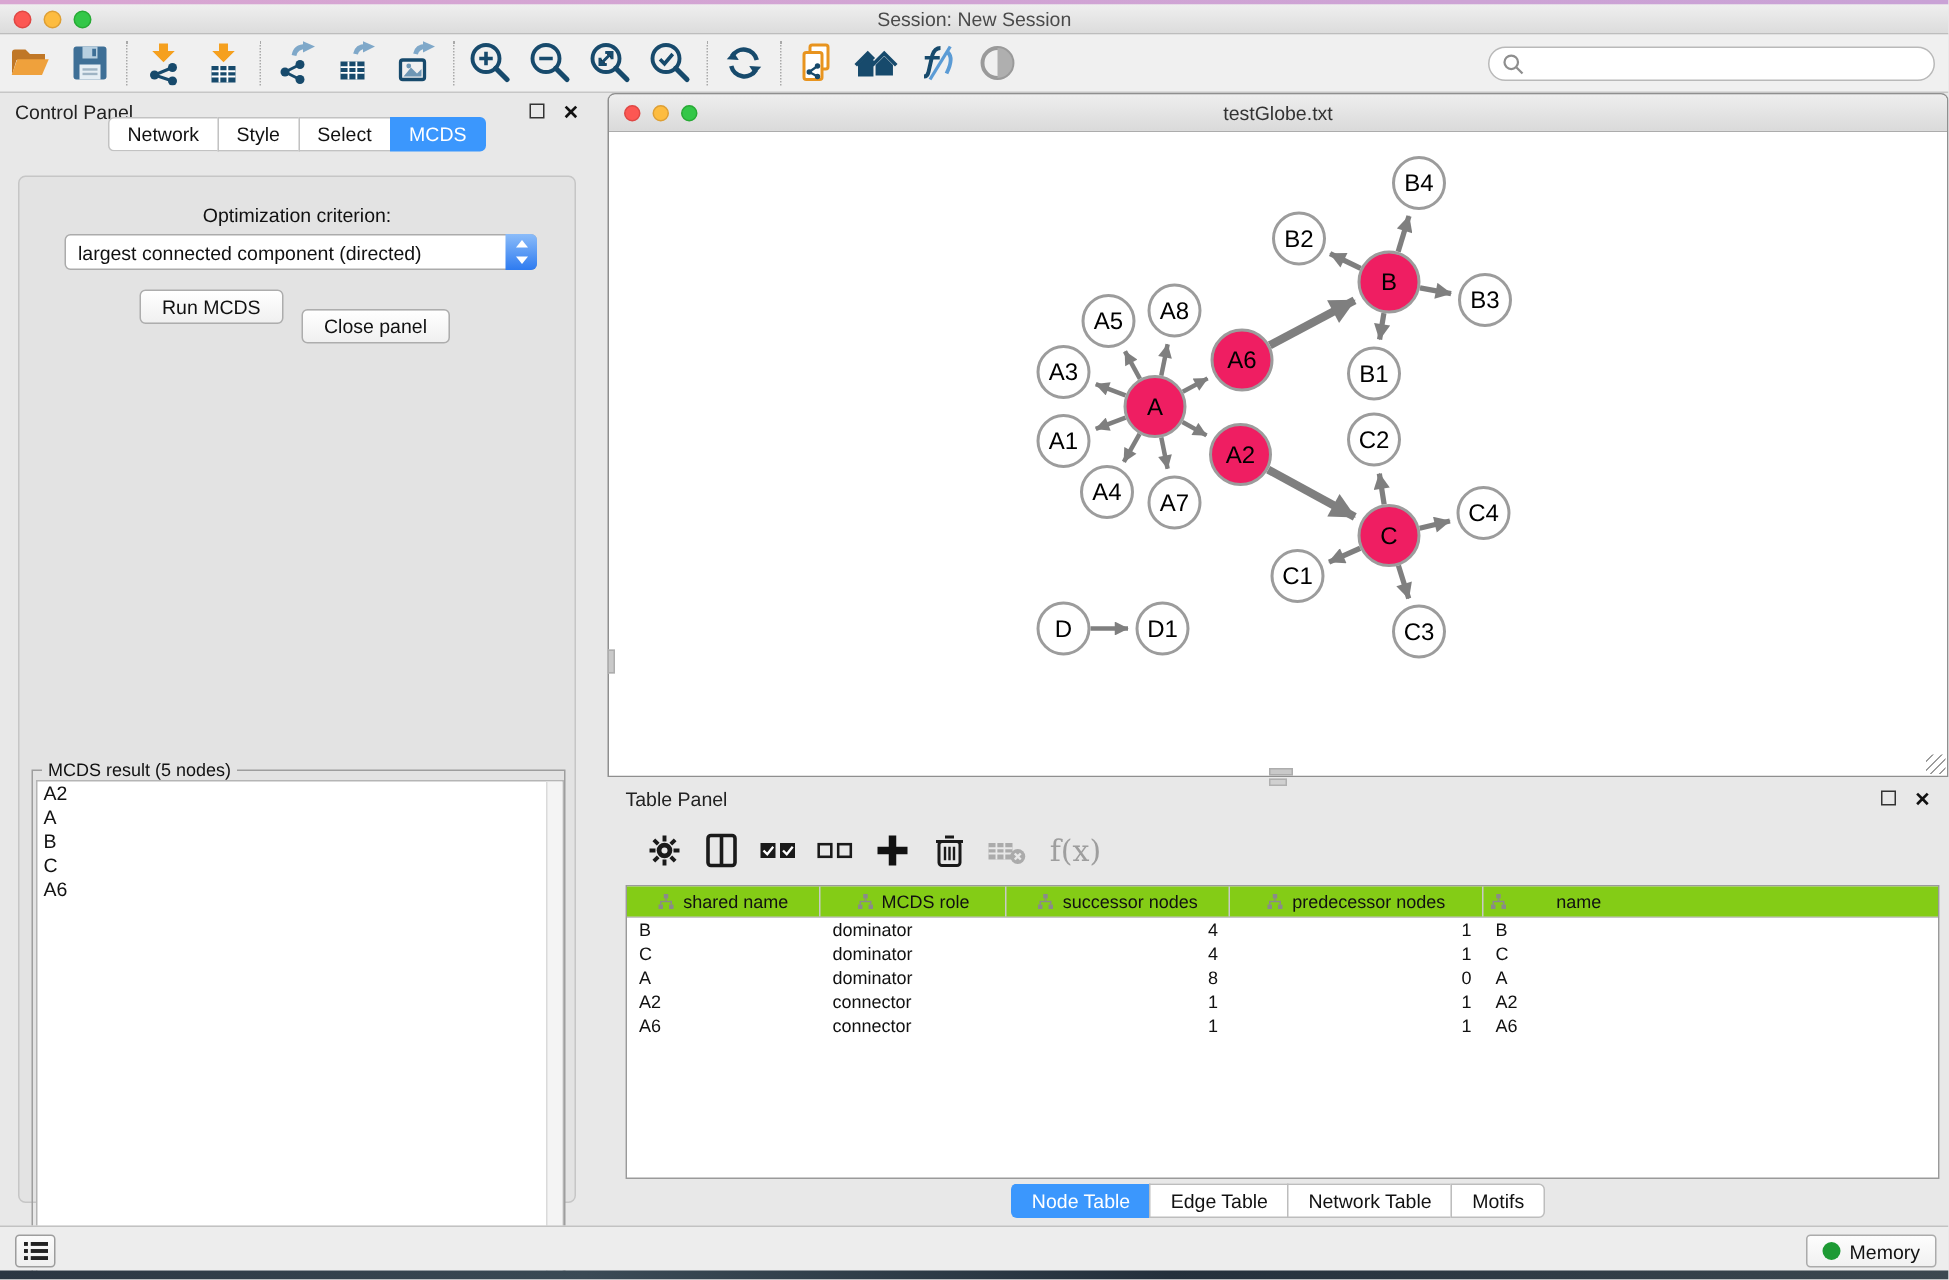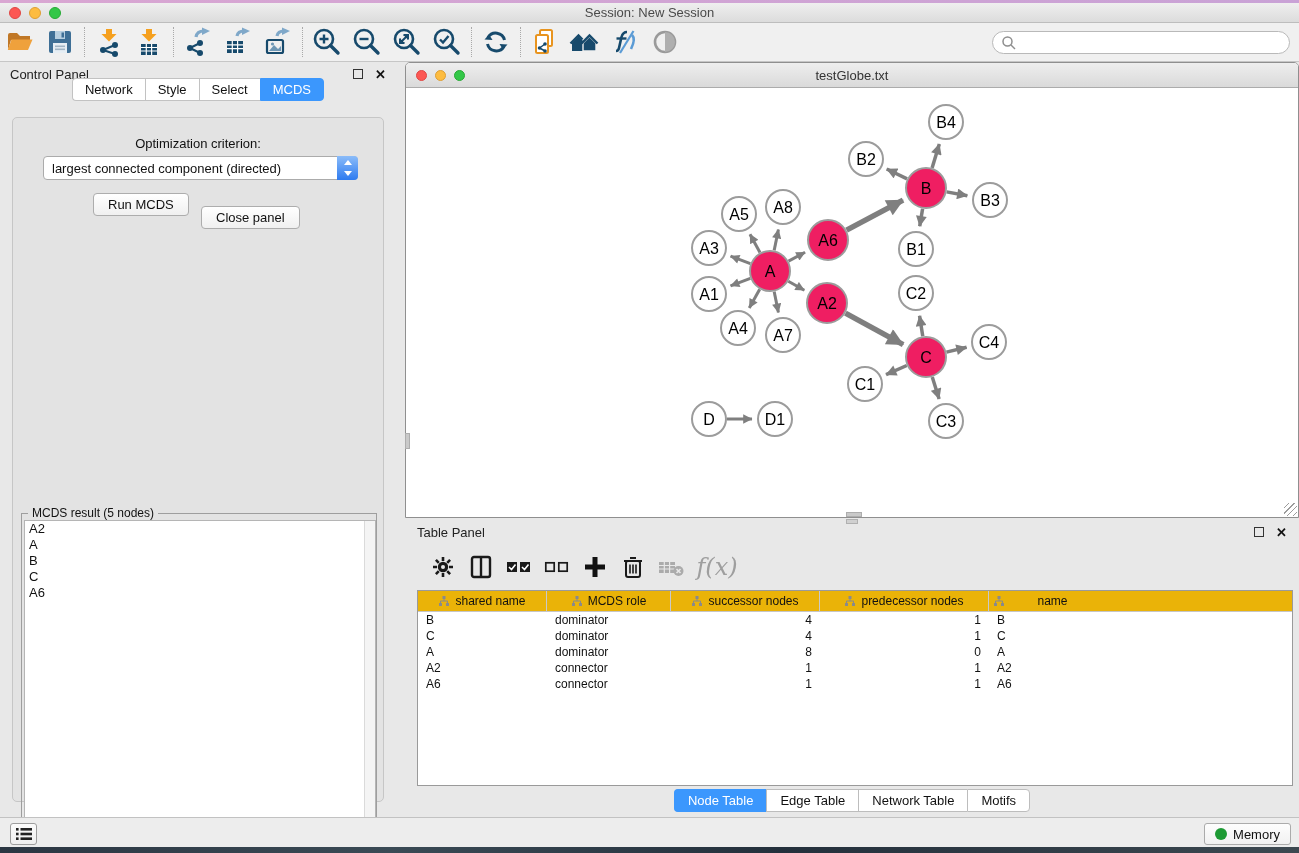--- a/index.html
+++ b/index.html
@@ -64,21 +64,21 @@
   #net-hthumb { position:absolute; left:440px; bottom:0px; width:16px; height:5px; background:#C9C9C9; border:1px solid #ADADAD; }
   #net-grip { position:absolute; right:1px; bottom:1px; width:13px; height:13px;
     background:repeating-linear-gradient(135deg, transparent 0 3px, #9C9C9C 3px 4px); }
   #splitter-dot { left:846px; top:519px; width:12px; height:5px; background:#D0D0D0; border:1px solid #B0B0B0; }
 
   
   #table-panel { left:405px; top:520px; width:894px; height:297px; }
   #tp-toolbar { position:absolute; left:10px; top:26px; width:876px; height:42px; display:flex; align-items:center; gap:6px; padding-left:12px; }
   .tp-icon { width:32px; height:32px; display:flex; align-items:center; justify-content:center; }
   #tp-table { position:absolute; left:12px; top:70px; width:876px; height:196px; background:#fff; border:1px solid #9A9A9A; font-size:12px; }
-  #tp-head { display:flex; height:21px; background:#eab308; border-bottom:1px solid #C6C6C6; align-items:center; }
+  #tp-head { display:flex; height:21px; background:#84cc16; border-bottom:1px solid #C6C6C6; align-items:center; }
   .th { display:flex; align-items:center; justify-content:center; gap:5px; border-right:1px solid #C9C9C9; height:100%; color:#111; }
   .th:last-child { border-right:none;gap:32px; }
   .tr { display:flex; height:16px; align-items:center; color:#111; }
   .td { padding:0 8px; white-space:nowrap; overflow:hidden; }
   .td.num { text-align:right; }
   #tp-tabs { position:absolute; left:0; top:269px; width:894px; display:flex; justify-content:center; }
   .tp-tab { font-size:13px; padding:3px 13px; background:#fff; border:1px solid #BDBDBD; border-right:none; color:#111; }
   .tp-tab:first-child { border-radius:4px 0 0 4px; }
   .tp-tab:last-child { border-radius:0 4px 4px 0; border-right:1px solid #BDBDBD; }
   .tp-tab.active { background:#3B97FD; color:#fff; border-color:#3B97FD; }
@@ -462,21 +462,21 @@
     </div>
     <div class="tp-icon">
       <svg width="30" height="26" viewBox="0 0 30 26">
         <rect x="3" y="8" width="16" height="11" fill="#ABABAB"></rect>
         <path d="M3 11.5 h16 M3 15 h16 M8.3 8 v11 M13.6 8 v11" stroke="#E8E8E8" stroke-width="1.2"></path>
         <circle cx="22.5" cy="17" r="5" fill="#ABABAB"></circle>
         <path d="M20.5 15 l4 4 M24.5 15 l-4 4" stroke="#E8E8E8" stroke-width="1.6"></path>
       </svg>
     </div>
     <div class="tp-icon" style="width:48px;">
-      <span style="font-family:'DejaVu Serif', serif; font-style:italic; font-size:24px; color:#9E9E9E;">f(x)</span>
+      <span style="font-family:'DejaVu Serif', serif; font-size:20px; color:#9E9E9E;">f(x)</span>
     </div>
   </div>
   <div id="tp-table">
     <div id="tp-head">
         <div class="th" style="width: 129px;">
           <svg width="12" height="12" viewBox="0 0 12 12">
             <rect x="4.5" y="1" width="3" height="3" fill="#8A8A8A"></rect>
             <rect x="1" y="8" width="3" height="3" fill="#8A8A8A"></rect>
             <rect x="8" y="8" width="3" height="3" fill="#8A8A8A"></rect>
             <path d="M6 4 v2 M2.5 8 V6 h7 v2" fill="none" stroke="#8A8A8A" stroke-width="1"></path>

